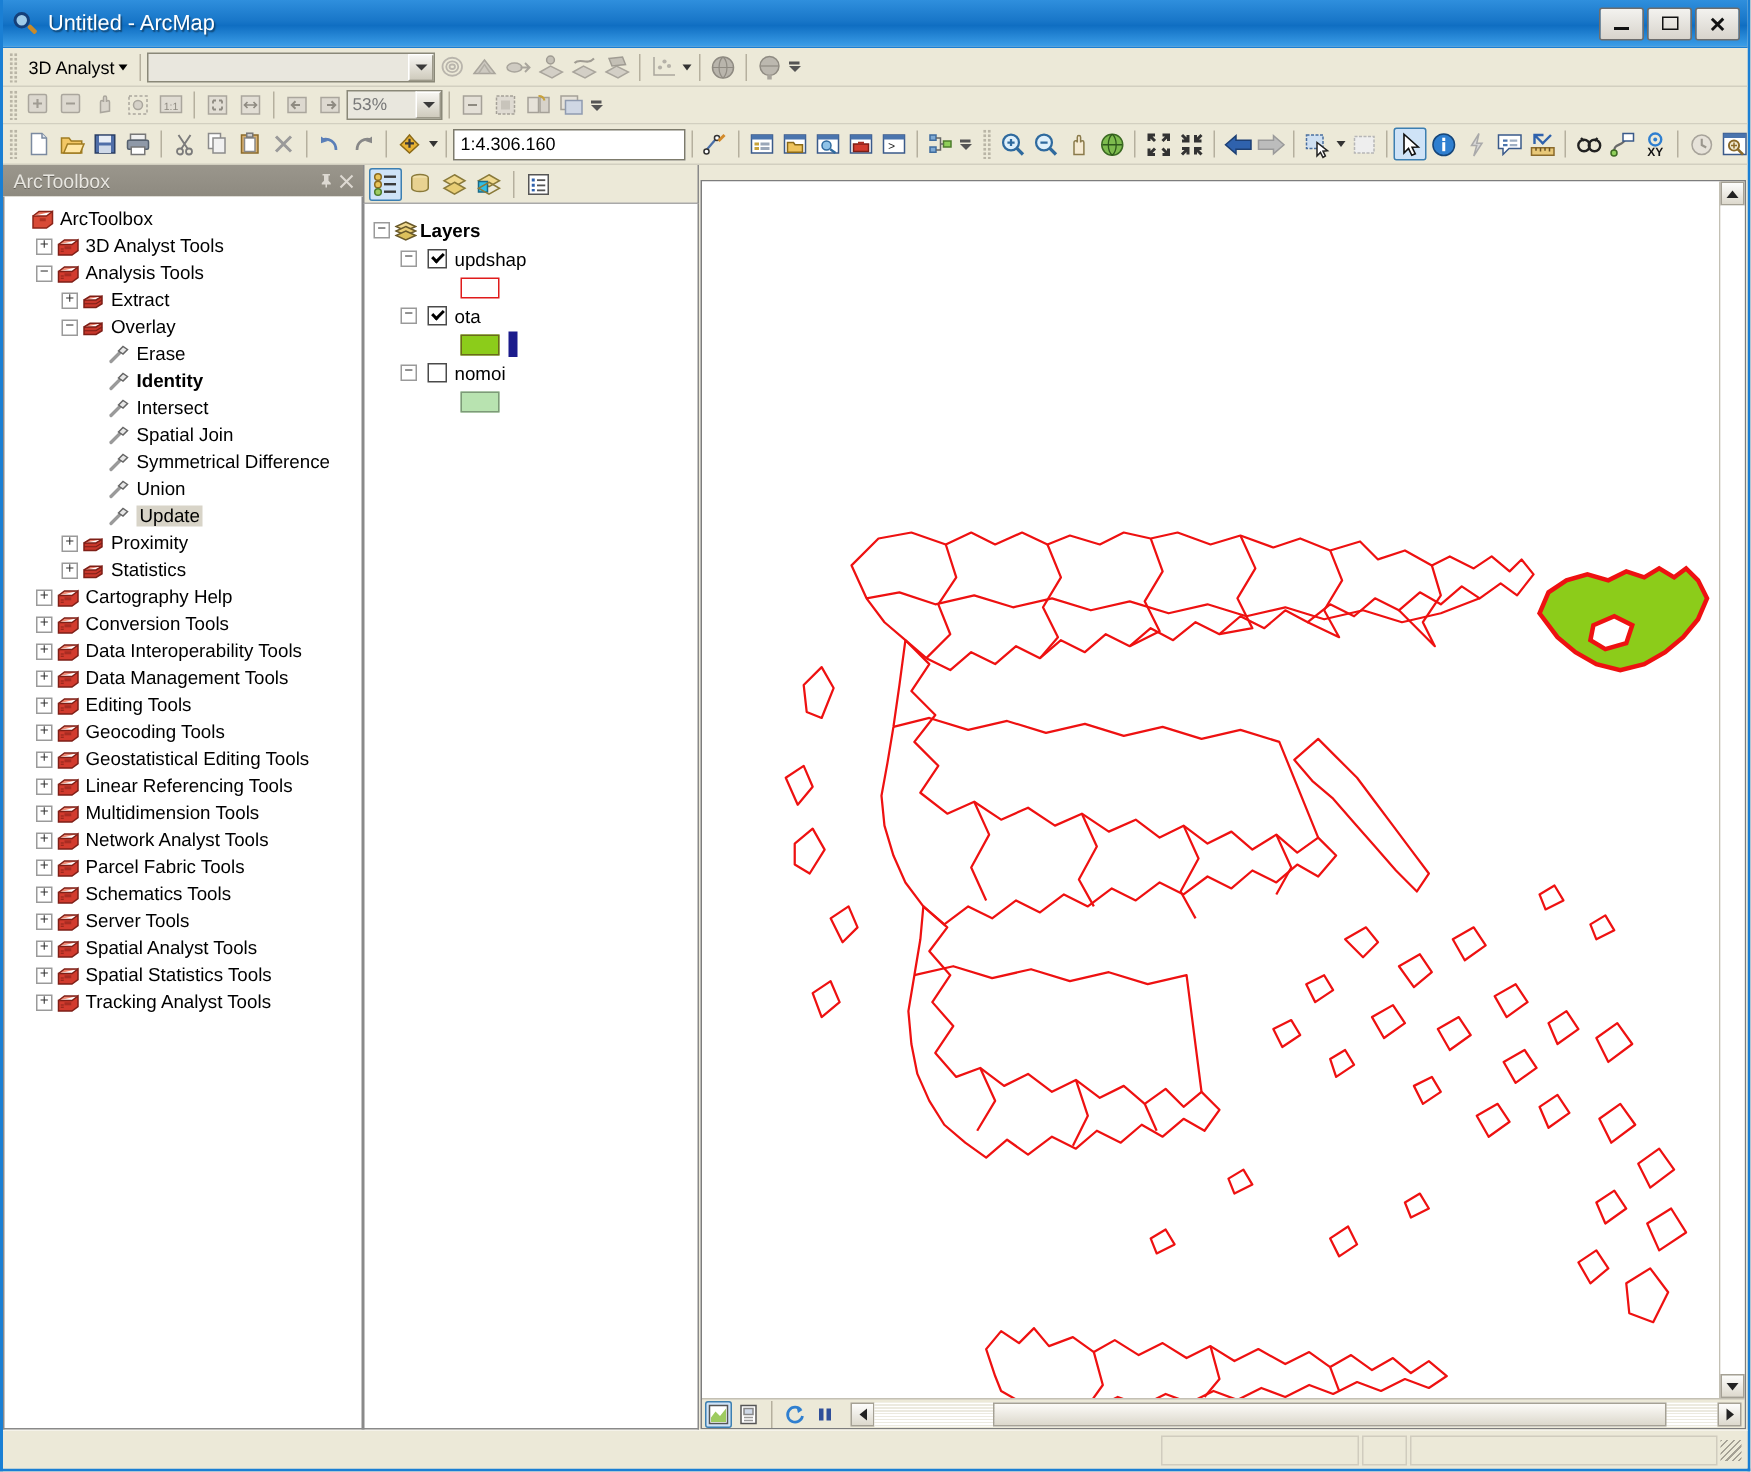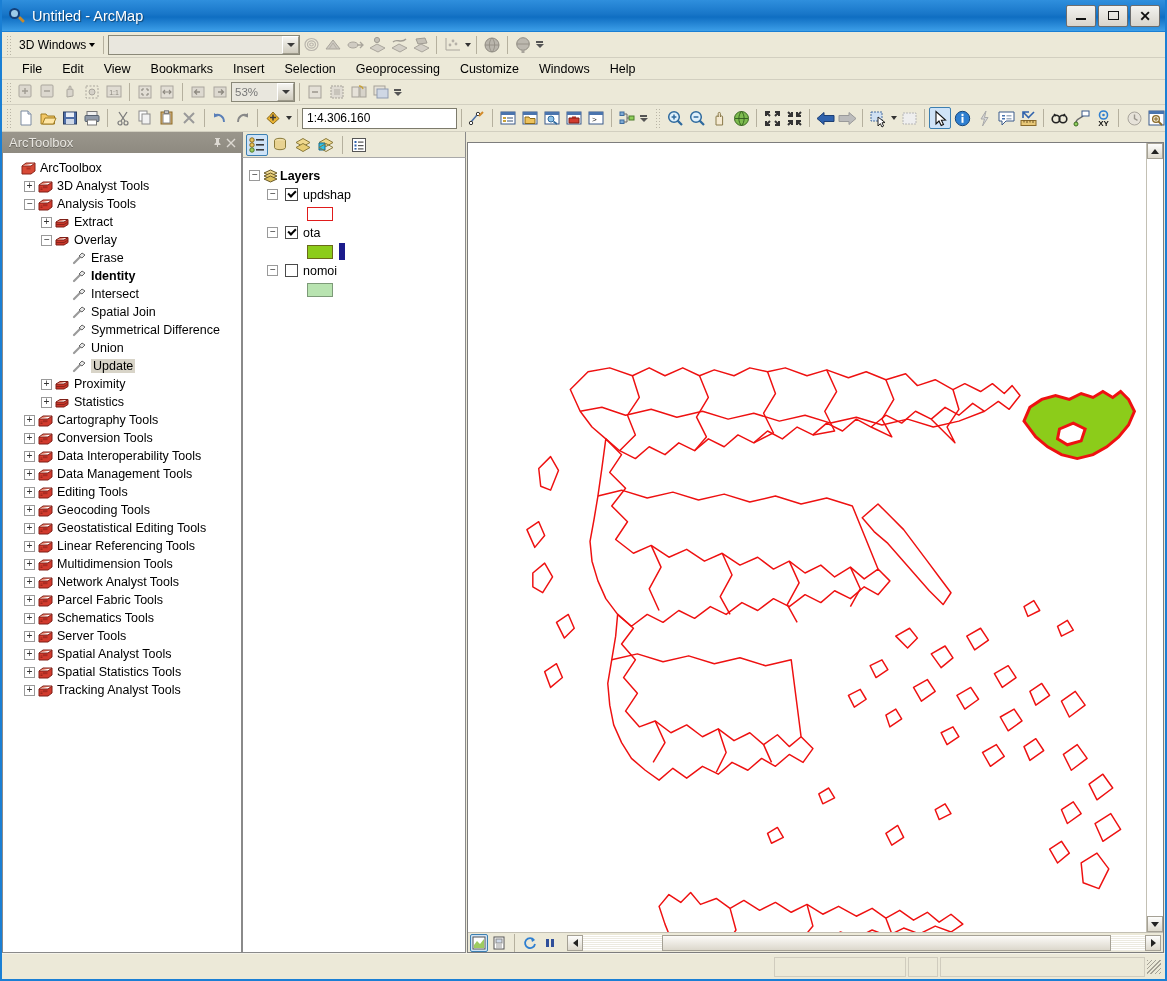--- a/index.html
+++ b/index.html
@@ -244,21 +244,21 @@
         </div>
       <div class="wbtn">
           <span style="font-weight:bold;font-size:14px;">✕</span>
         </div>
     </div>
   </div>
 
   <div class="tbrow" style="height:26px;">
     <div class="gripper"></div>
     <div class="tbtn-text">
-      <span>3D Windows</span>
+      <span>3D Analyst</span>
       <span class="caret-d"></span>
     </div>
     <div class="vsep"></div>
     <div class="combo" style="width:192px;flex:0 0 192px;">
       <div class="cv"></div>
       <div class="cbtn">
           <i></i>
         </div>
     </div>
 
@@ -329,32 +329,20 @@
         <path d="M3,8 H15" fill="none" stroke="#8f8b82" stroke-width=".8"></path>
         <rect x="7.5" y="14" width="3" height="3" fill="#a8a49b"></rect>
       </svg>
     </div>
     <div class="chev">
       <div class="b1"></div>
         <div class="t1"></div>
     </div>
   </div>
 
-  <div class="menubar">
-    <div class="mi">File</div>
-    <div class="mi">Edit</div>
-    <div class="mi">View</div>
-    <div class="mi">Bookmarks</div>
-    <div class="mi">Insert</div>
-    <div class="mi">Selection</div>
-    <div class="mi">Geoprocessing</div>
-    <div class="mi">Customize</div>
-    <div class="mi">Windows</div>
-    <div class="mi">Help</div>
-  </div>
 
   <div class="tbrow" style="height:25px;">
     <div class="gripper"></div>
     <div class="ic">
       <svg width="18" height="18" viewBox="0 0 18 18">
           <rect x="2" y="2" width="12" height="12" rx="1" fill="#dcd8cf" stroke="#aaa69d"></rect>
           <path d="M8,5 V11 M5,8 H11" stroke="#a09c93" stroke-width="1.4"></path>
         </svg>
     </div>
     <div class="ic">
@@ -918,21 +906,21 @@
             <div class="node" style="padding-left: 17px;">
               <span class="exp">+</span>
               <span style="width: 16px; height: 15px; flex: 0 0 16px; display: flex; align-items: center;">
                 <svg width="15" height="15" viewBox="0 0 15 15">
                   <path d="M1,6 h9 l4,-3 v7 l-4,3 h-9 z" fill="#d23b2e" stroke="#7e1f17"></path>
                   <path d="M1,6 l4,-3 h9" fill="#f08a74" stroke="#7e1f17"></path>
                   <rect x="5" y="7.2" width="4.5" height="2" fill="#a82c22"></rect>
                   <path d="M2.5,9 h2 M2.5,10.5 h2" stroke="#8a2418" stroke-width=".8"></path>
                 </svg>
               </span>
-              <span class="nlbl">Cartography Tools</span>
+              <span class="nlbl">Cartography Help</span>
             </div>
             <div class="node" style="padding-left: 17px;">
               <span class="exp">+</span>
               <span style="width: 16px; height: 15px; flex: 0 0 16px; display: flex; align-items: center;">
                 <svg width="15" height="15" viewBox="0 0 15 15">
                   <path d="M1,6 h9 l4,-3 v7 l-4,3 h-9 z" fill="#d23b2e" stroke="#7e1f17"></path>
                   <path d="M1,6 l4,-3 h9" fill="#f08a74" stroke="#7e1f17"></path>
                   <rect x="5" y="7.2" width="4.5" height="2" fill="#a82c22"></rect>
                   <path d="M2.5,9 h2 M2.5,10.5 h2" stroke="#8a2418" stroke-width=".8"></path>
                 </svg>

